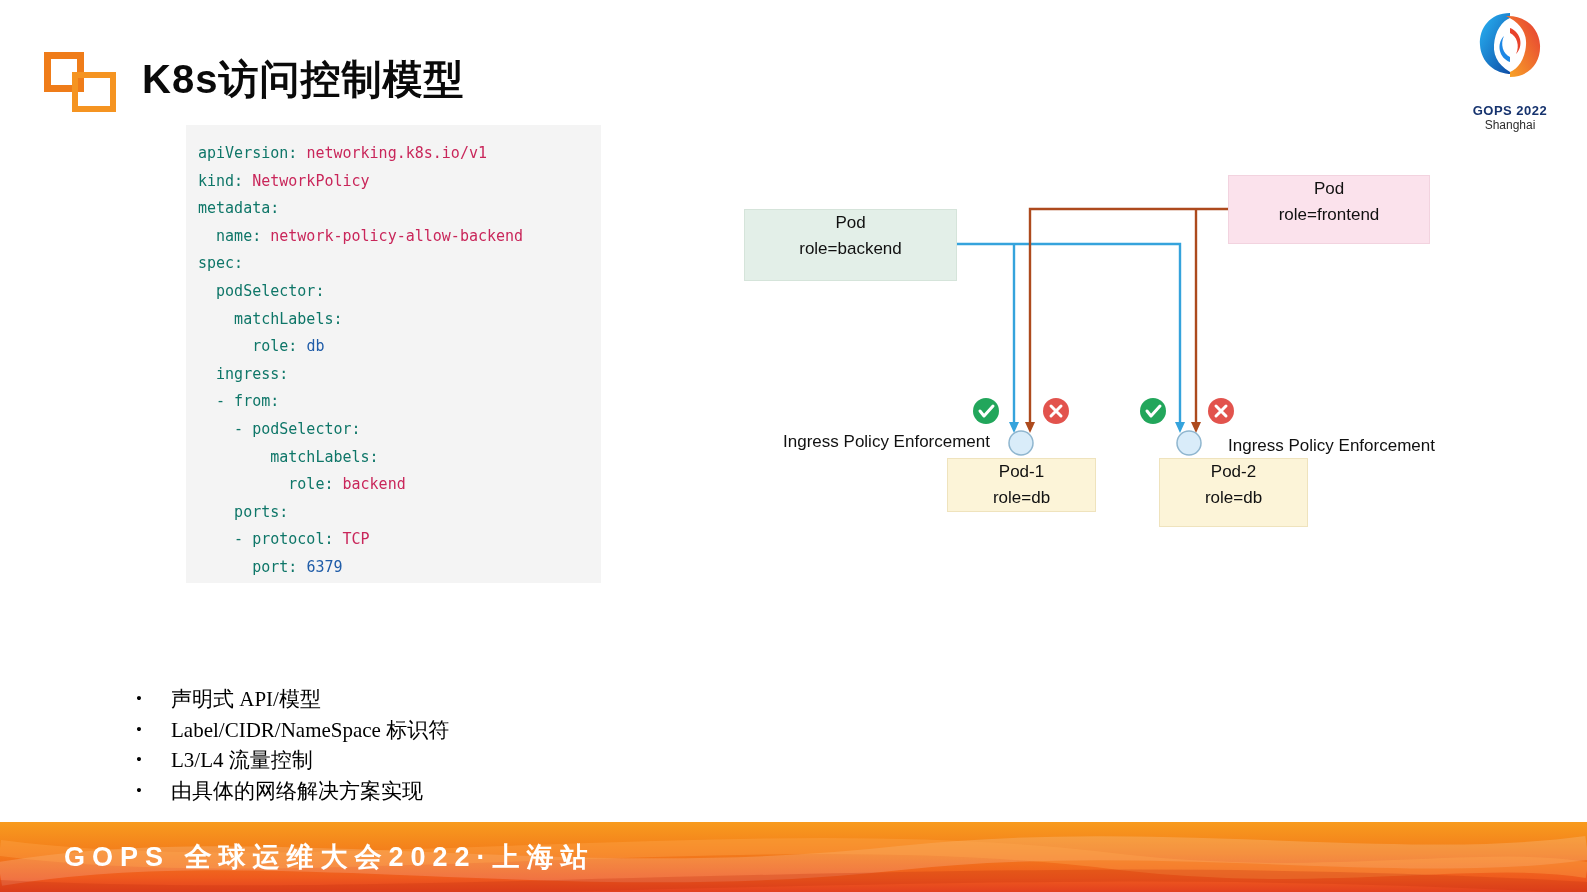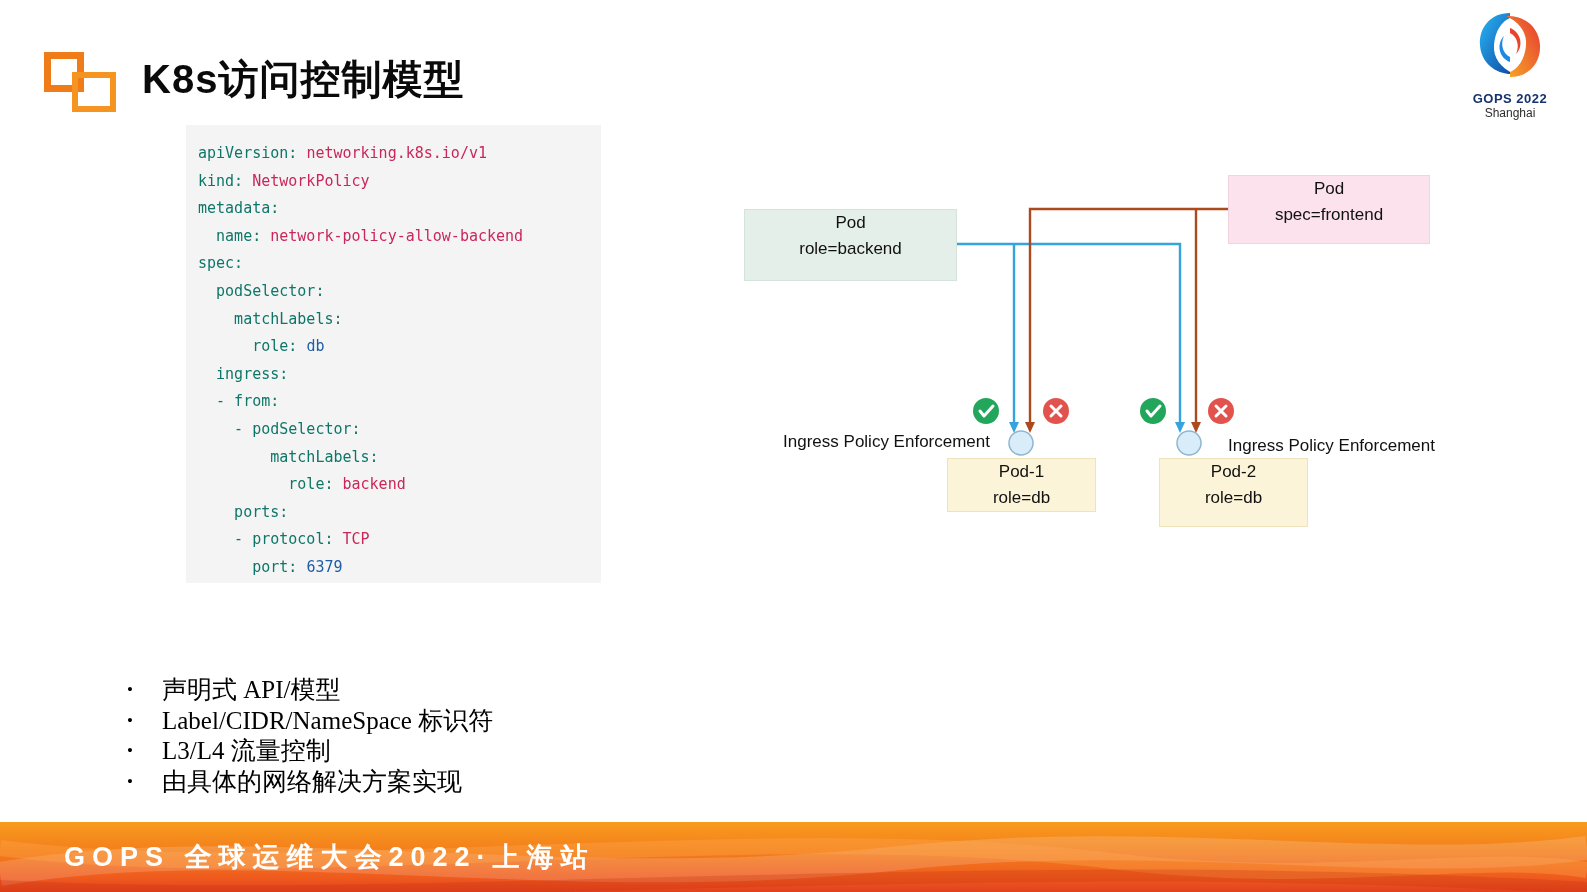--- a/index.html
+++ b/index.html
@@ -9,21 +9,21 @@
   
   .title-icon{position:absolute;left:44px;top:48px;width:78px;height:66px;}
   .sq{position:absolute;border-style:solid;background:transparent;box-sizing:border-box;}
   .sq1{left:0;top:4px;width:40px;height:40px;border-width:7px;border-color:#ef7c19;}
   .sq2{left:28px;top:24px;width:44px;height:40px;border-width:6px;border-color:#f59421;}
   .page-title{position:absolute;left:142px;top:52px;margin:0;font-size:40px;font-weight:bold;
               color:#0a0a0a;letter-spacing:1px;}
 
   
   .gops-logo{position:absolute;left:1458px;top:6px;width:104px;text-align:center;}
-  .logo-title{font-size:13px;font-weight:bold;color:#16336e;margin-top:3px;letter-spacing:.5px;}
+  .logo-title{font-size:13px;font-weight:bold;color:#16336e;margin-top:15px;letter-spacing:.5px;}
   .logo-subtitle{font-size:12px;color:#2c2c2c;}
 
   
   .code-block{position:absolute;left:186px;top:125px;width:415px;height:458px;background:#f4f4f4;
               box-sizing:border-box;}
   .code-block pre{margin:0;padding:15px 0 0 12px;font-family:"DejaVu Sans Mono",monospace;
                   font-size:15px;line-height:27.6px;white-space:pre;color:#24292e;}
   .tok-key{color:#0e7668;}
   .tok-red{color:#c9265a;}
   .tok-blue{color:#1f5ca8;}
@@ -36,22 +36,22 @@
            font-size:17px;color:#111;line-height:26px;box-sizing:border-box;}
   .backend{left:24px;top:79px;width:213px;height:72px;background:#e3efe8;border:1px solid #d5e4da;}
   .frontend{left:508px;top:45px;width:202px;height:69px;background:#fbe2ec;border:1px solid #f2d3df;}
   .pod1{left:227px;top:328px;width:149px;height:54px;background:#fcf4d8;border:1px solid #efe3bd;}
   .pod2{left:395px;top:328px;width:149px;height:69px;background:#fcf4d8;border:1px solid #efe3bd;margin-left:44px;}
   .enforce-label{position:absolute;font-size:17px;color:#111;white-space:nowrap;}
   .enforce-left{left:48px;top:302px;width:222px;text-align:right;}
   .enforce-right{left:508px;top:306px;}
 
   
-  .bullets{position:absolute;left:118px;top:668px;margin:7px;padding:0;list-style:none;
-           font-family:"Liberation Serif",serif;font-size:25px;color:#000;}
+  .bullets{position:absolute;left:118px;top:668px;margin:16px;padding:0;list-style:none;
+           font-family:"Liberation Serif",serif;font-size:21px;color:#000;}
   .bullets li{position:relative;padding-left:37px;line-height:30.6px;}
   .bullets li::before{content:"\2022";position:absolute;left:2px;top:0;font-size:17px;}
 
   
   .footer-bar{position:absolute;left:0;bottom:0;width:1587px;height:70px;overflow:hidden;
               background:linear-gradient(180deg,#f89b1e 0%,#f37c1b 45%,#ef5a1e 80%,#e2401f 100%);}
   .footer-wave{position:absolute;left:0;top:0;width:100%;height:100%;}
   .footer-text{position:absolute;left:64px;top:0;height:70px;line-height:70px;color:#fff;
                font-size:27px;font-weight:bold;letter-spacing:7px;white-space:nowrap;}
 </style>
@@ -128,21 +128,21 @@
         <path d="M-5 -5 L5 5 M5 -5 L-5 5" fill="none" stroke="#fff" stroke-width="3" stroke-linecap="round"></path>
       </g>
     </svg>
 
     <div class="pod-box backend">
       <div>Pod</div>
       <div>role=backend</div>
     </div>
     <div class="pod-box frontend">
       <div>Pod</div>
-      <div>spec=frontend</div>
+      <div>role=frontend</div>
     </div>
     <div class="pod-box pod1">
       <div>Pod-1</div>
       <div>role=db</div>
     </div>
     <div class="pod-box pod2">
       <div>Pod-2</div>
       <div>role=db</div>
     </div>
 

